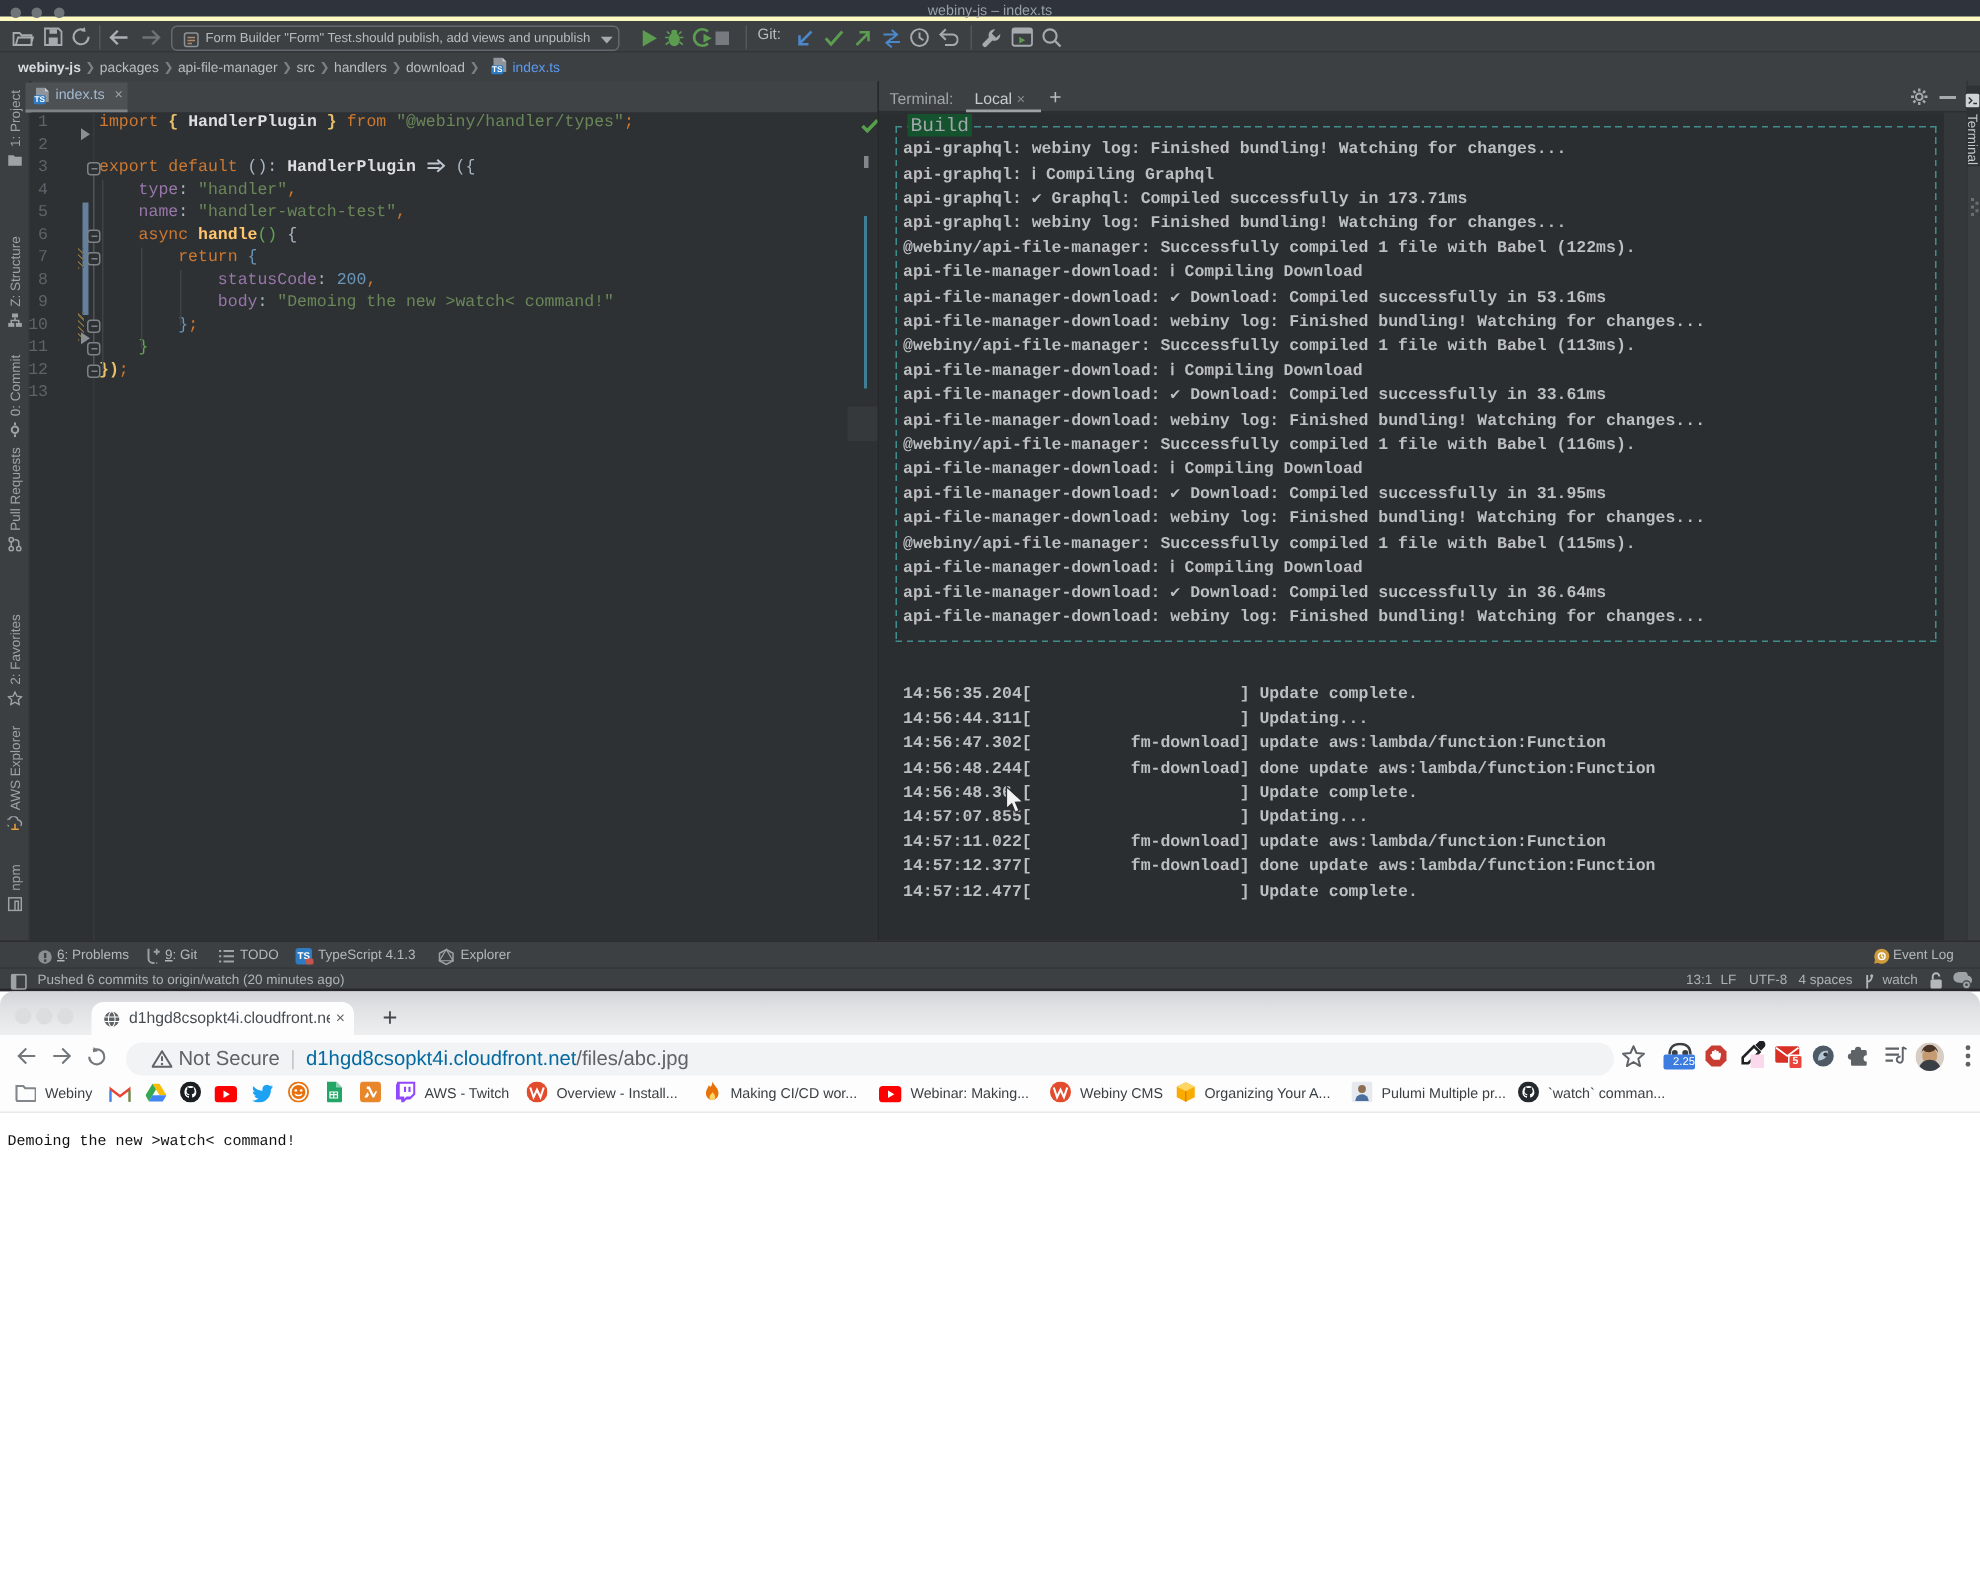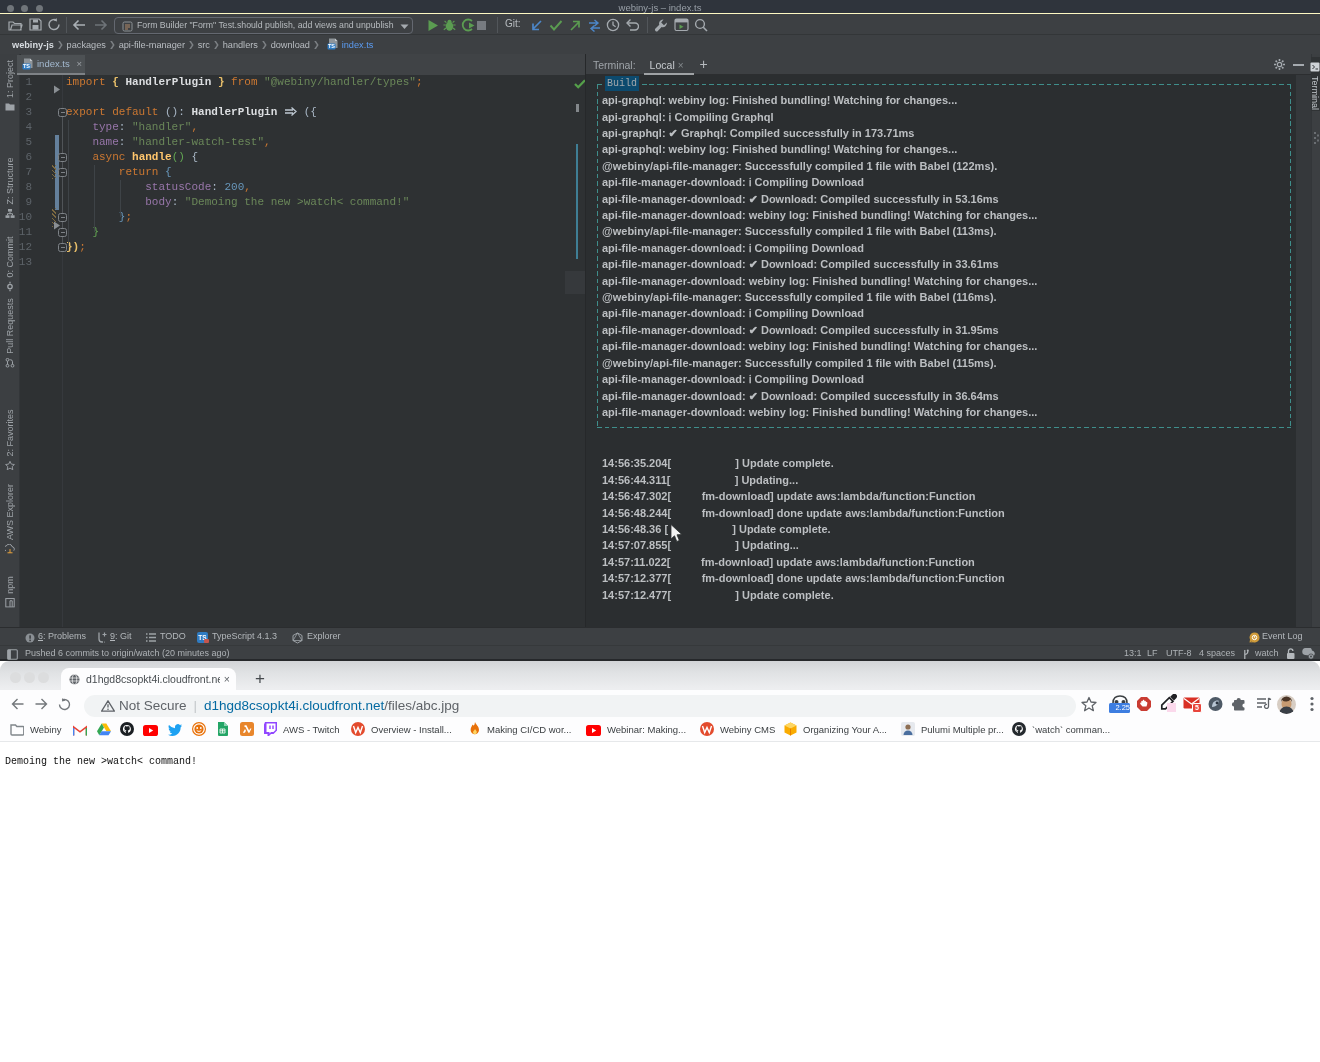--- a/index.html
+++ b/index.html
@@ -1,19 +1,19 @@
 <!DOCTYPE html>
 <html><head><meta charset="utf-8"><style>
 *{margin:0;padding:0;box-sizing:border-box}
 html,body{width:1320px;height:1062px;overflow:hidden;background:#fff}
 body{font-family:"Liberation Sans",sans-serif;position:relative}
 .abs{position:absolute}
 
 #ide{position:absolute;left:0;top:0;width:1320px;height:661px;background:#2e3133;border-bottom:2px solid #26282b}
-#titlebar{position:absolute;left:0;top:0;width:1320px;height:14px;background:#2f343c;border-bottom:1px solid #fef9c3}
+#titlebar{position:absolute;left:0;top:0;width:1320px;height:14px;background:#2f343c;border-bottom:3px solid #fef9c3}
 .tl{position:absolute;top:4.5px;width:7px;height:7px;border-radius:50%;background:#70757a}
 #titletext{position:absolute;top:1.5px;width:100%;text-align:center;font-size:9.5px;color:#99a0a8}
 #toolbar{position:absolute;left:0;top:14px;width:1320px;height:20px;background:#3d4043}
 #crumbs{position:absolute;left:0;top:34px;width:1320px;height:20px;background:#3d4043;border-top:1px solid #333638;font-size:9.2px;color:#b9bdc2;line-height:20px}
 #crumbs b{color:#d8dce1}
 #crumbs .sep{color:#7c8084;font-size:8px;padding:0 3px;position:relative;top:-1px}
 #crumbs .file{color:#5b9bf1}
 
 #mainrow{position:absolute;left:0;top:54px;width:1128px;height:573px}
 #lstripe{position:absolute;left:0;top:0;width:20px;height:573px;background:#3c3f42;border-right:1px solid #333639}
@@ -35,22 +35,22 @@
 #code .cl{color:#dcdee1;font-weight:bold}
 #code .y{color:#e8bf6a;font-weight:bold}
 #code .bl{color:#6897bb}
 #code .gr{color:#63a653}
 
 #termhead{position:absolute;left:586px;top:0;width:725px;height:21px;background:#3d4043;border-bottom:1px solid #2c2e30;font-size:10.5px;color:#9fa4a9;line-height:20px}
 #term{position:absolute;left:586px;top:21px;width:725px;height:552px;background:#2b2e30;font-family:"Liberation Mono",monospace}
 .tbox{position:absolute}
 .dh{position:absolute;height:1px;left:0;right:0;background:repeating-linear-gradient(90deg,#3f8e8b 0 4.5px,rgba(0,0,0,0) 4.5px 7.5px)}
 .dv{position:absolute;width:1px;top:0;bottom:0;background:repeating-linear-gradient(180deg,#3f8e8b 0 4.5px,rgba(0,0,0,0) 4.5px 7.5px)}
-.tlabel{position:absolute;top:-8px;left:8px;background:#0c4a6e;color:#a2a7ab;font-size:10px;padding:0 2px;line-height:15px}
-.tpre{position:absolute;font-family:Liberation Sans, sans-serif;font-size:11px;line-height:16.4px;color:#bcbfc2;white-space:pre;font-weight:bold}
+.tlabel{position:absolute;top:-8px;left:8px;background:#14532d;color:#a2a7ab;font-size:13px;padding:0 2px;line-height:15px}
+.tpre{position:absolute;font-family:Liberation Mono, monospace;font-size:11px;line-height:16.4px;color:#bcbfc2;white-space:pre;font-weight:bold}
 #rstripe{position:absolute;left:1311px;top:0;width:9px;height:573px;background:#3c3f42;border-left:1px solid #333639}
 
 #statusA{position:absolute;left:0;top:627px;width:1320px;height:18px;background:#3d4043;border-top:1px solid #2b2d2f;font-size:9px;color:#b3b7bb}
 #statusB{position:absolute;left:0;top:645px;width:1320px;height:14px;background:#3d4043;border-top:1px solid #36393b;font-size:9px;color:#aeb2b6}
 .sitem{position:absolute;top:0;line-height:17px}
 .sitemB{position:absolute;top:0;line-height:15px}
 
 #chrome{position:absolute;left:0;top:661px;width:1320px;height:401px;background:#fff}
 #ctabs{position:absolute;left:0;top:0;width:1320px;height:29px;background:linear-gradient(#d2d4d7,#e0e2e4 40%,#edeef0 95%);border-radius:9px 9px 0 0}
 .ctl{position:absolute;top:11px;width:11px;height:11px;border-radius:50%;background:#dcddde}

